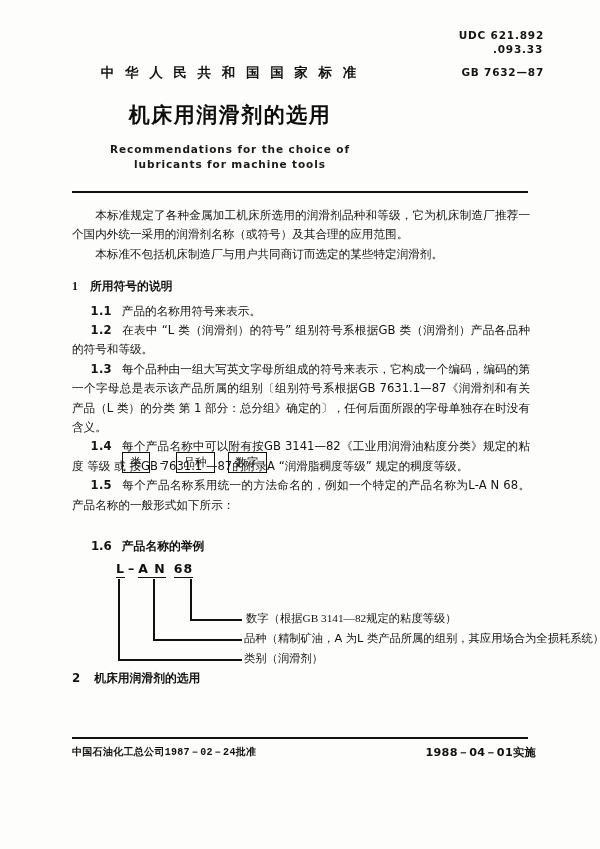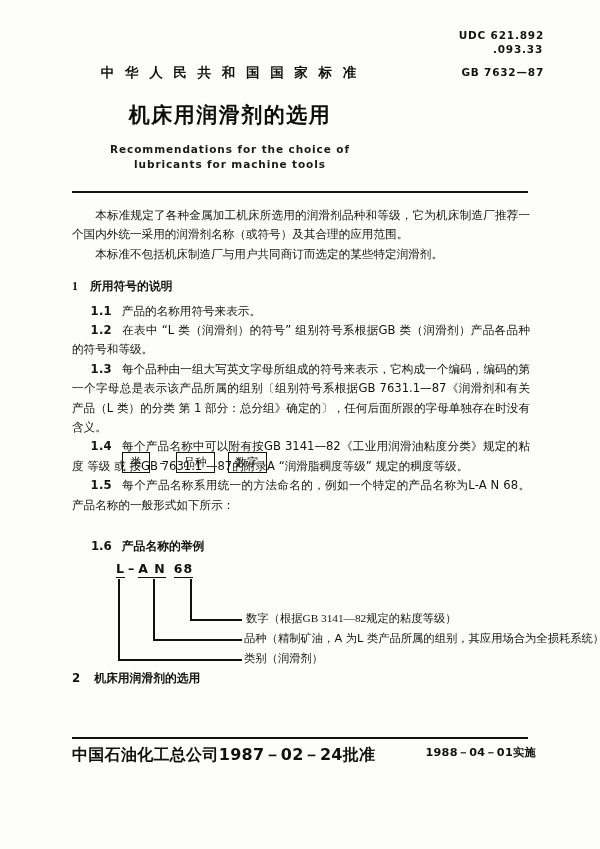--- a/index.html
+++ b/index.html
@@ -198,25 +198,26 @@
     font-weight: 700;
     margin-top: 28px;
   }
   .sec2 .num { margin-right: 14px; }
 
   
   .footer-left {
     position: absolute;
     left: 72px;
     top: 745px;
-    font-size: 16px;
+    font-size: 10px;
     font-weight: 600;
     letter-spacing: 0.3px;
     color: #111111;
     white-space: nowrap;
+    font-family: Liberation Mono, monospace;
   }
   .footer-right {
     position: absolute;
     right: 64px;
     top: 745px;
     font-size: 11.2px;
     font-weight: 600;
     letter-spacing: 0.3px;
     color: #111111;
     white-space: nowrap;

